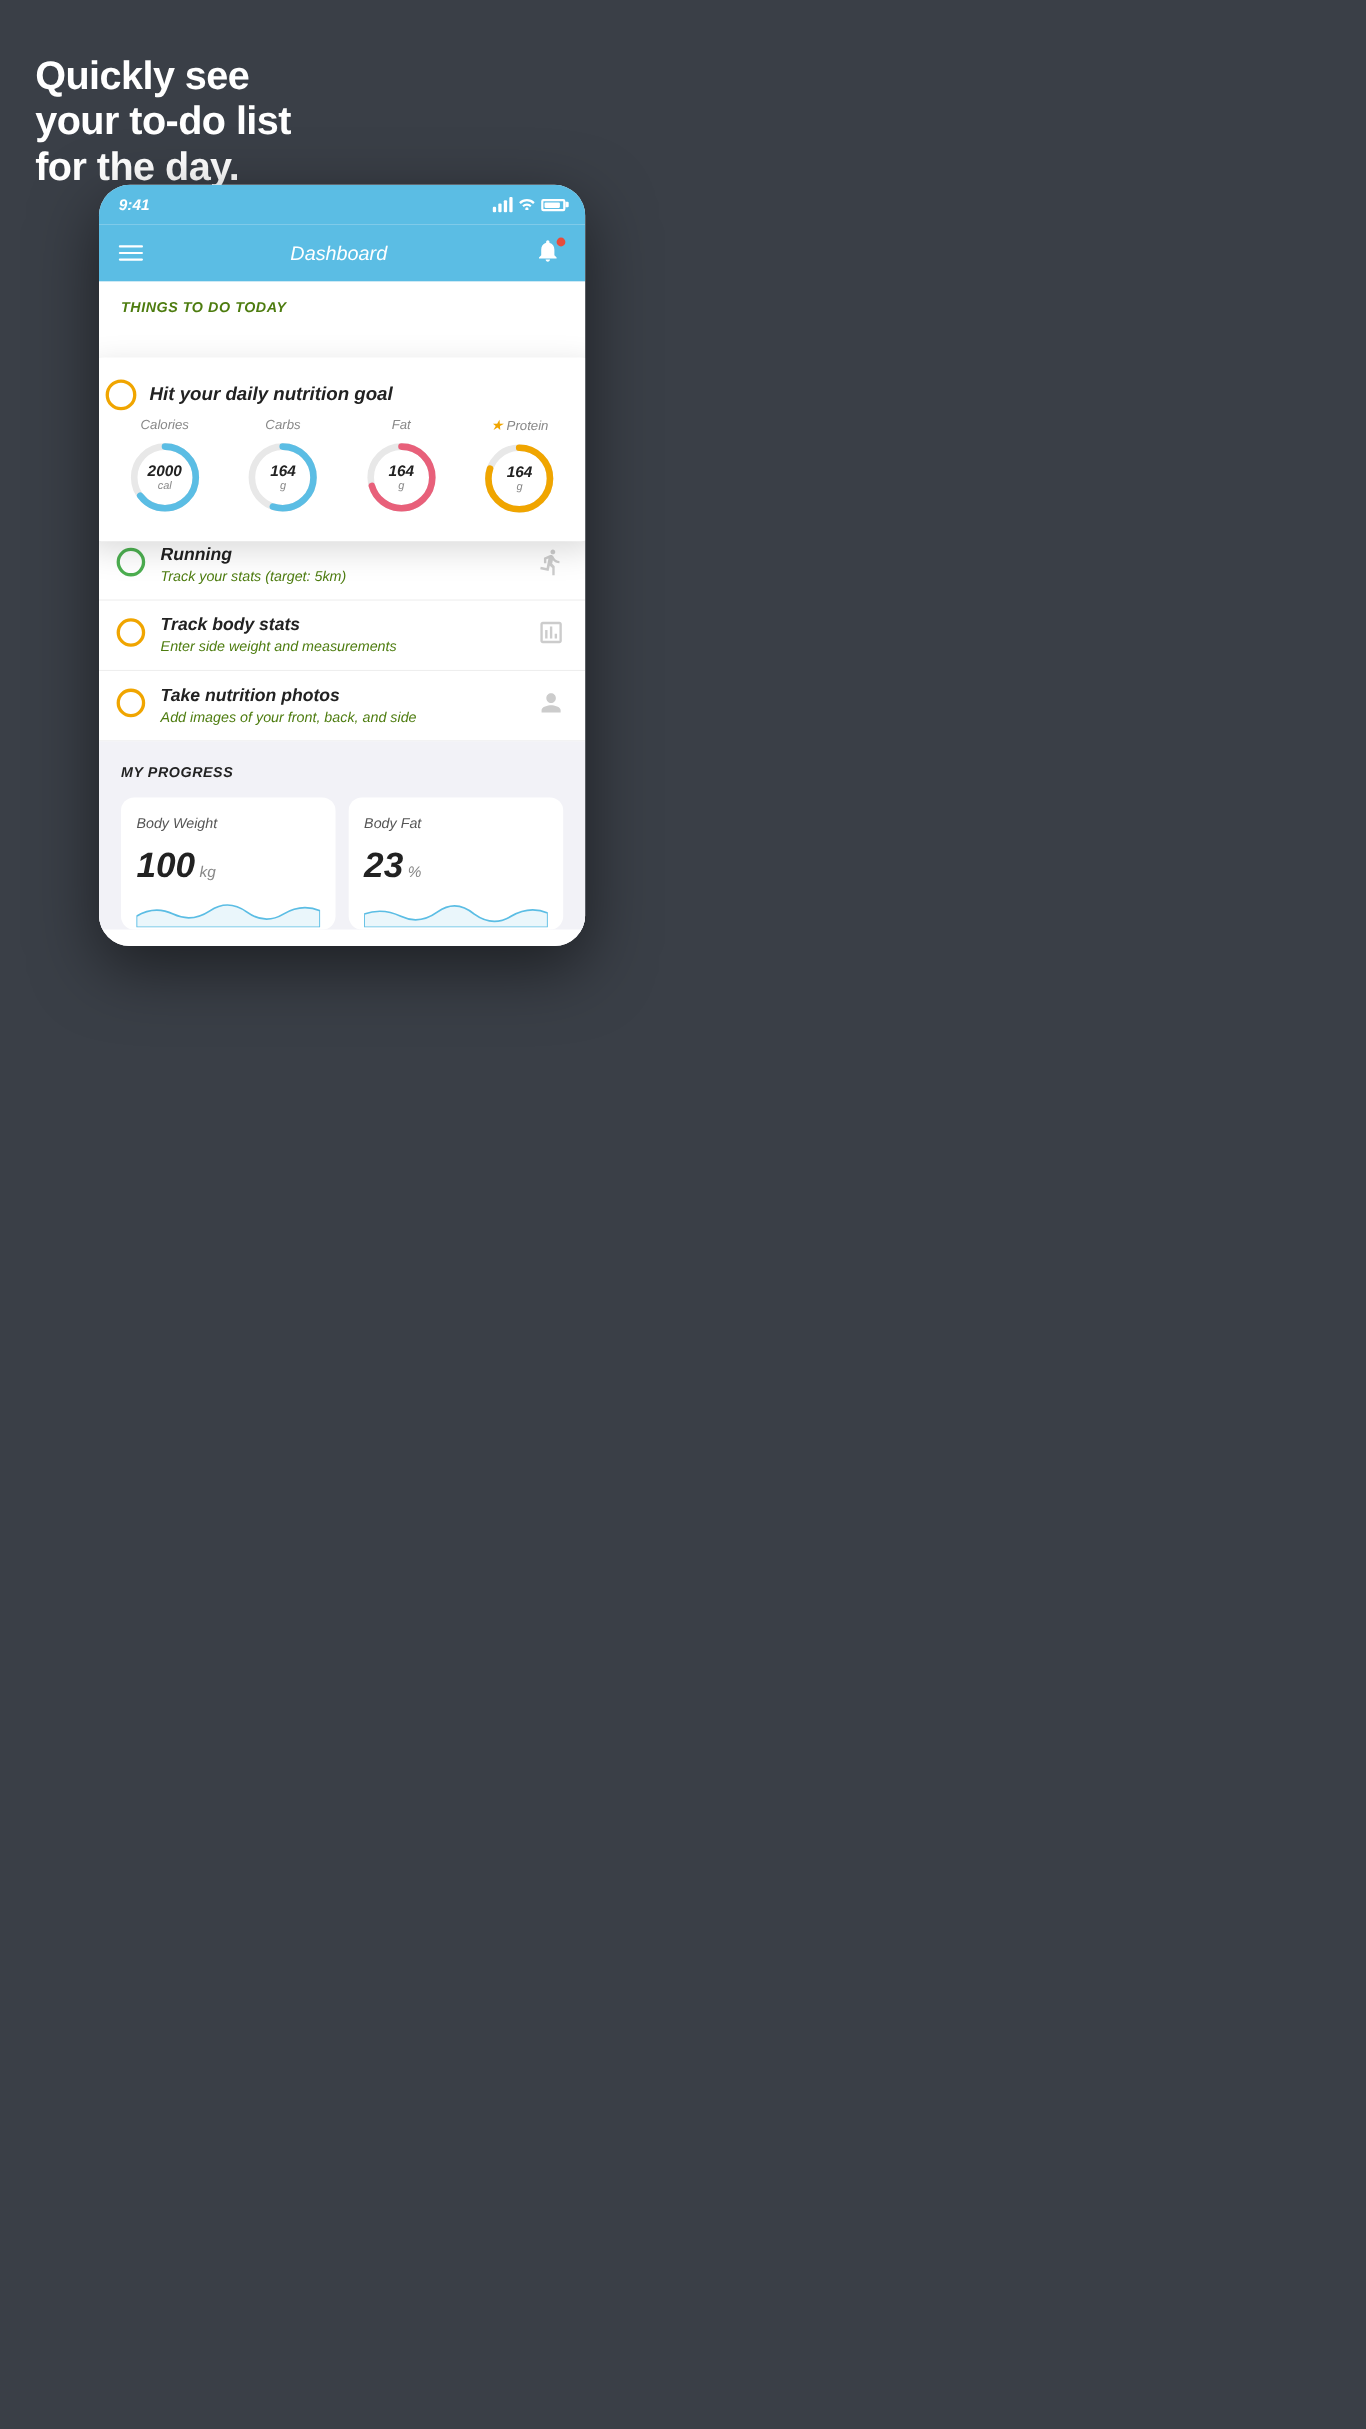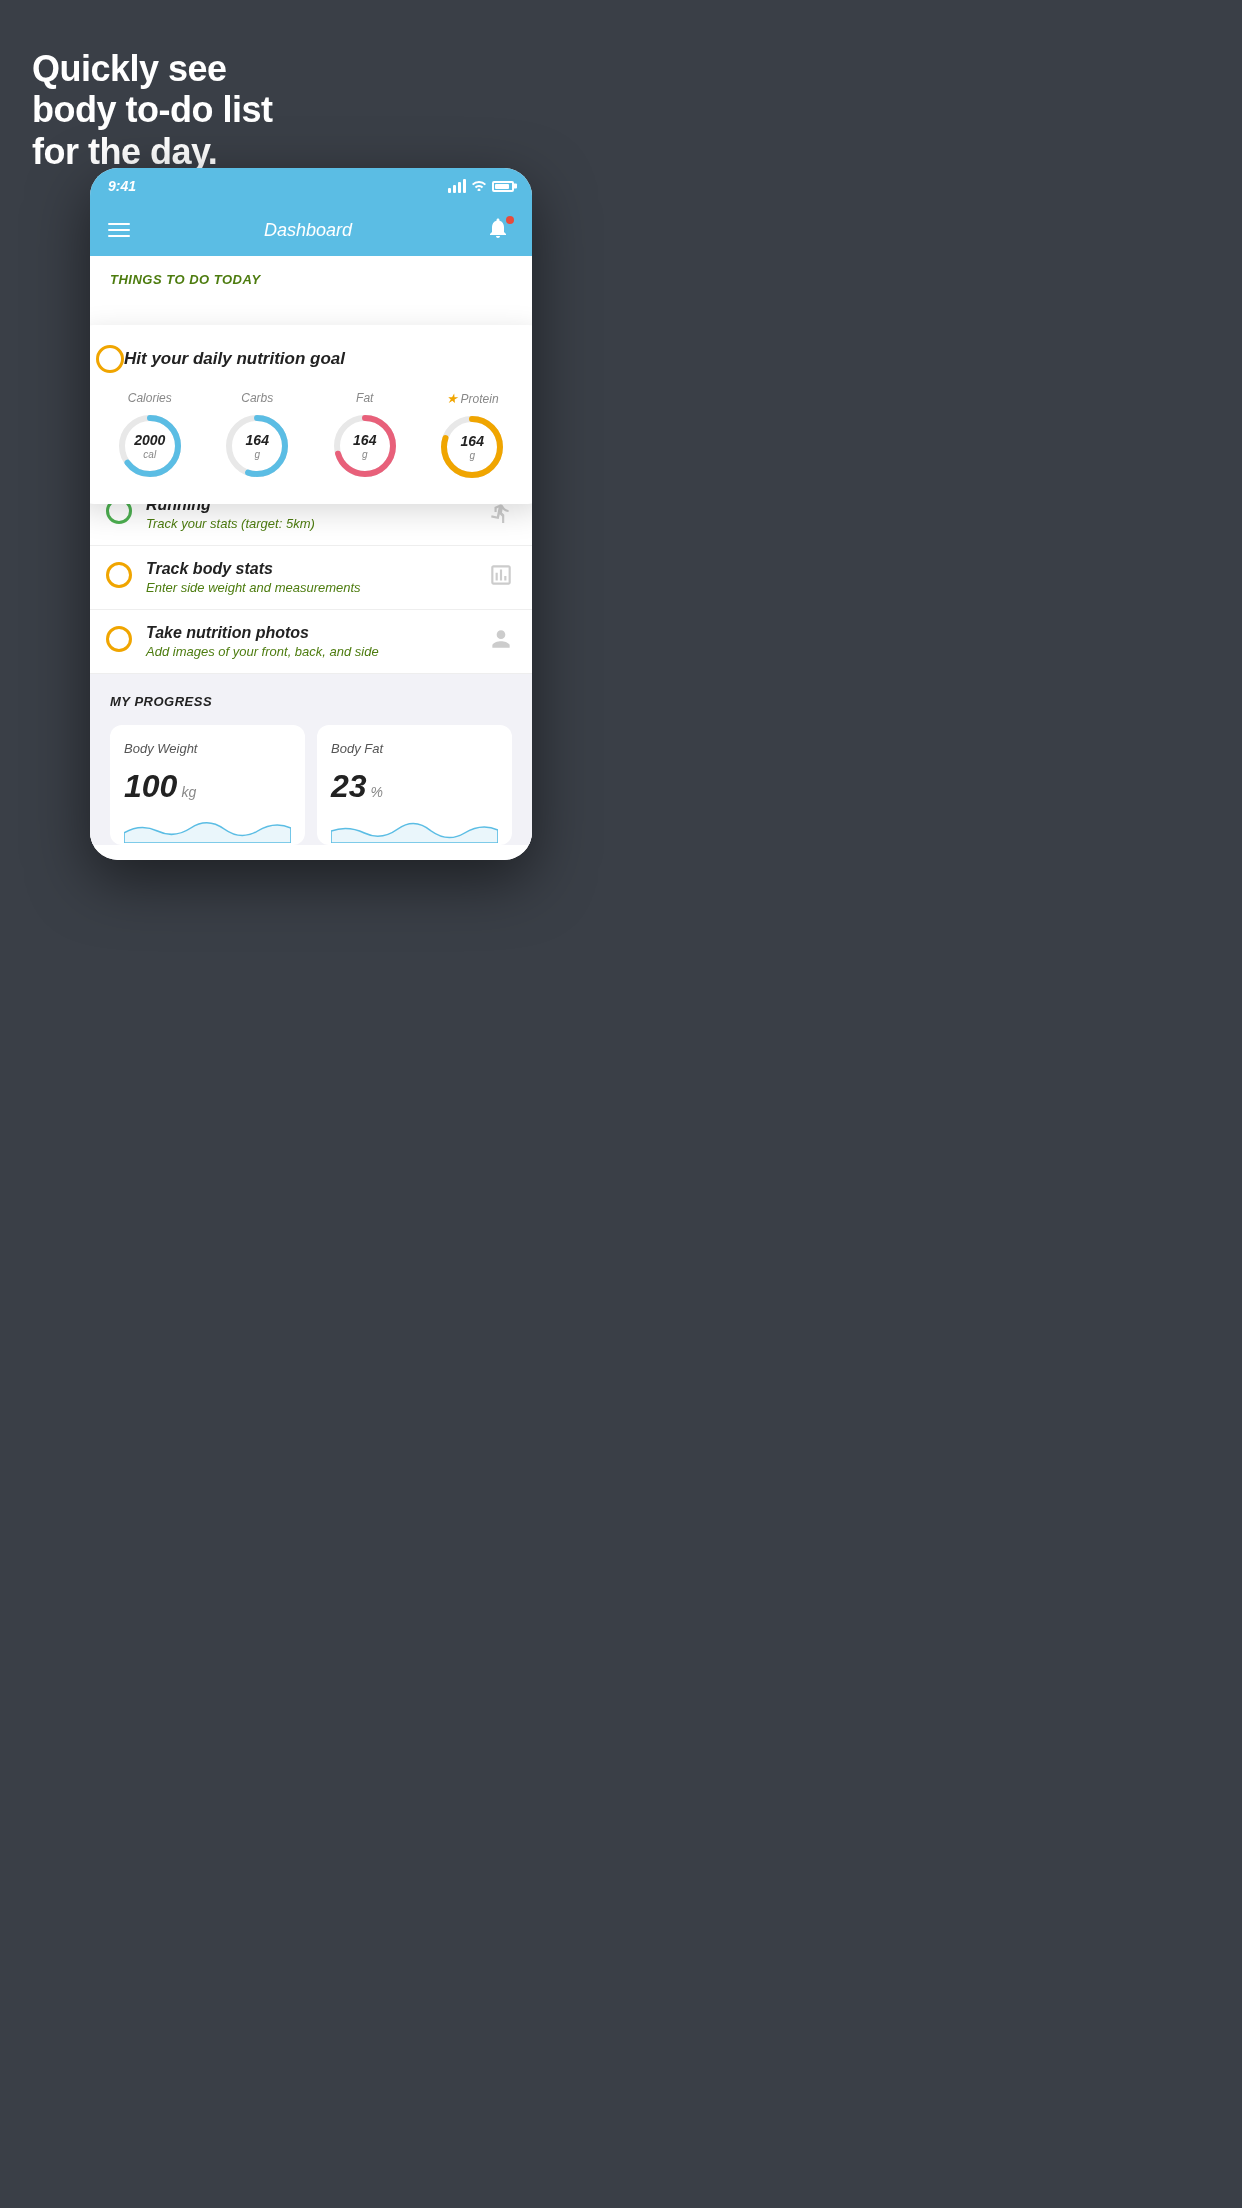--- a/index.html
+++ b/index.html
@@ -140,21 +140,22 @@
       background: #fff;
       border-radius: 16px;
       padding: 20px 18px 22px;
       box-shadow: 0 8px 30px rgba(0,0,0,0.15);
       z-index: 10;
     }
 
     .card-title-row {
       display: flex;
       align-items: center;
-      margin-bottom: 18px;
+      gap: 12px;
+      margin-bottom: 6px;
     }
     .circle-check {
       width: 28px; height: 28px;
       border: 3px solid #f0a500;
       border-radius: 50%;
       flex-shrink: 0;
     }
     .card-title {
       font-size: 17px;
       font-weight: 600;
@@ -268,21 +269,21 @@
     .pv-number { font-size: 32px; font-weight: 700; color: #222; }
     .pv-unit { font-size: 14px; color: #888; }
     .wave-container { height: 30px; position: relative; }
     .wave-svg { width: 100%; height: 30px; }
   </style>
 </head>
 <body>
 
 <div class="hero-text">
   <span>Quickly see</span><br>
-  <span>body to-do list</span><br>
+  <span>your to-do list</span><br>
   <span>for the day.</span>
 </div>
 
 <div class="phone-frame">
 
   <div class="status-bar">
     <span class="status-time">9:41</span>
     <div class="status-icons">
       <div class="signal-bars">
         <div class="signal-bar" style="height:5px"></div>

